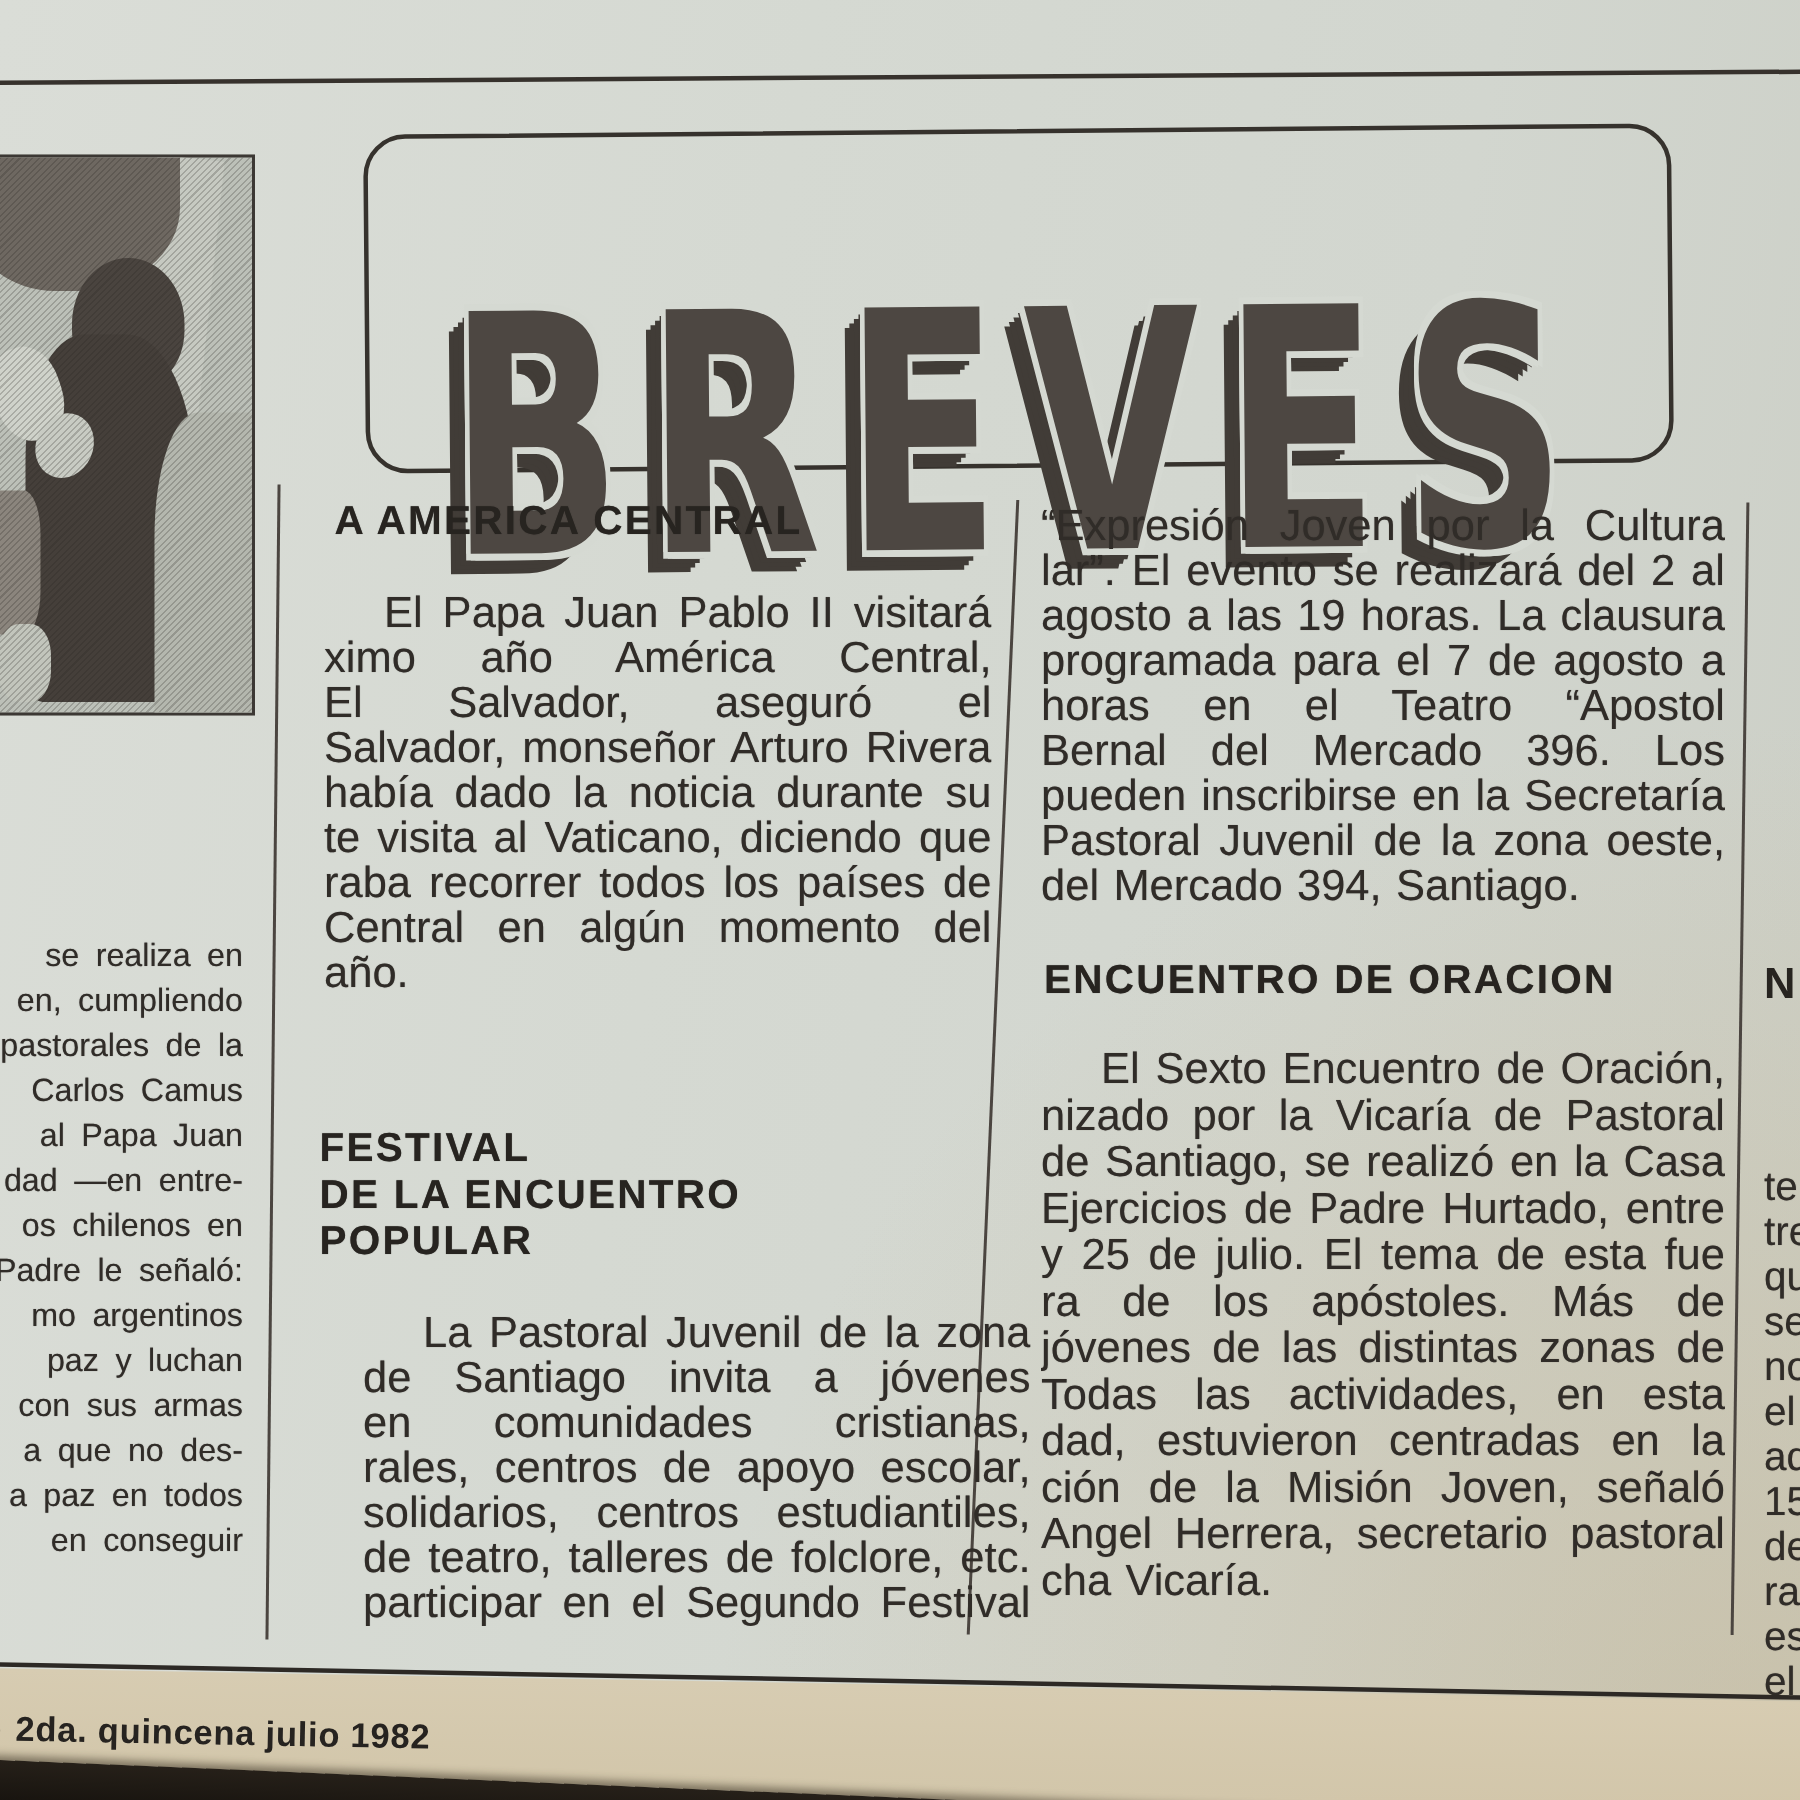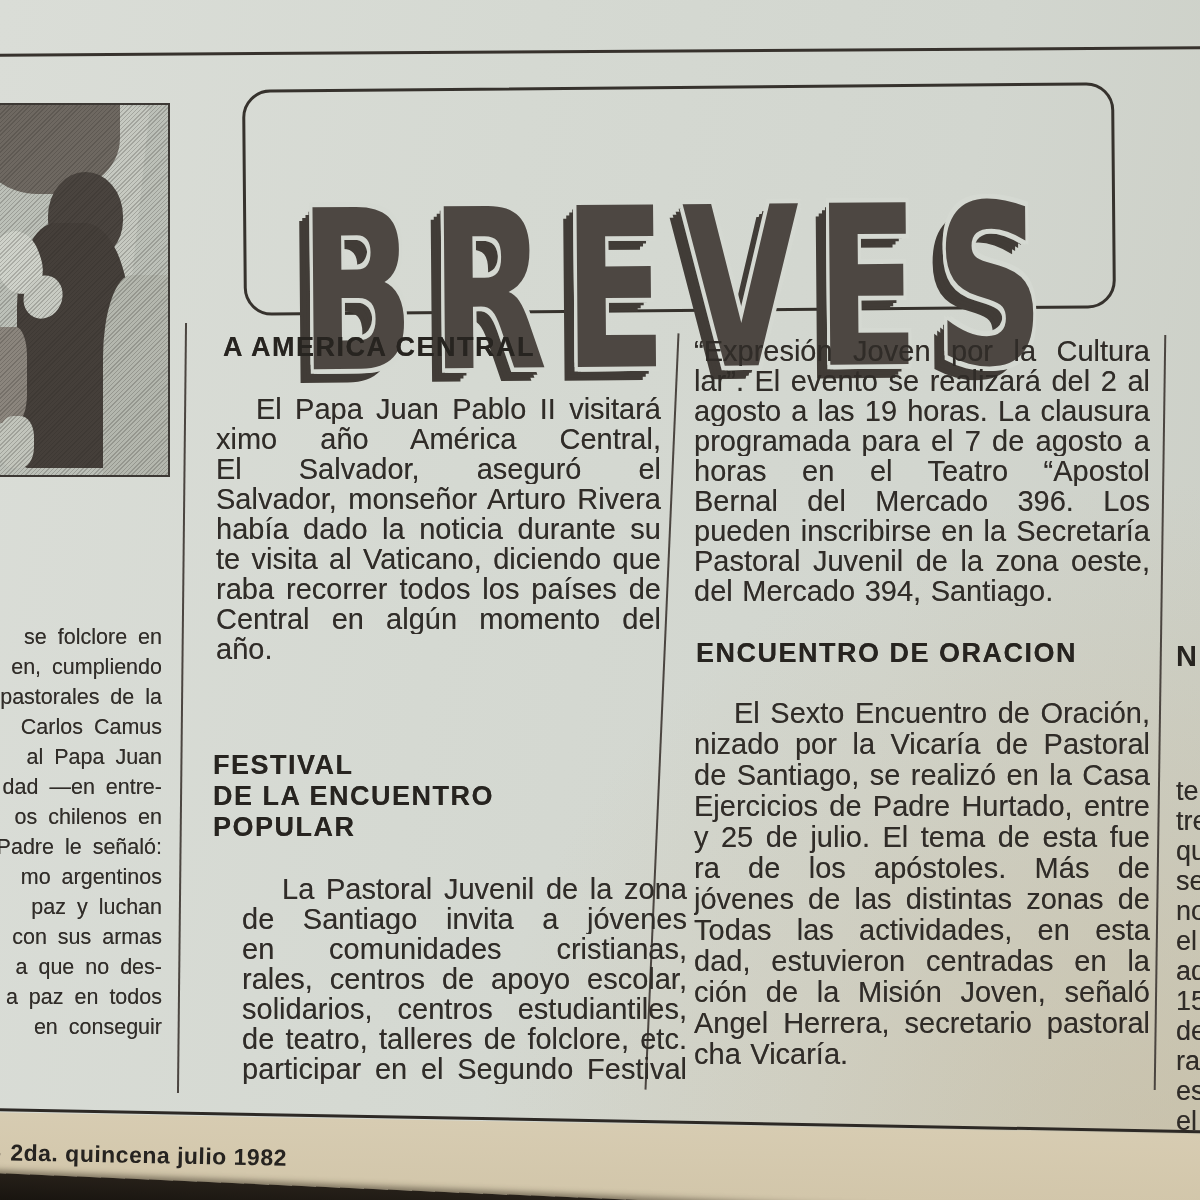--- a/index.html
+++ b/index.html
@@ -116,21 +116,21 @@
 
   <div class="divider divider-a"></div>
   <div class="divider divider-b"></div>
   <div class="divider divider-c"></div>
 
   <div class="masthead-box">
     <div class="masthead-text">BREVES</div>
   </div>
 
   <div class="col-frag-left">
-      <div class="tline">se folclore en</div>
+      <div class="tline">se realiza en</div>
       <div class="tline">en, cumpliendo</div>
       <div class="tline">pastorales de la</div>
       <div class="tline">Carlos Camus</div>
       <div class="tline">al Papa Juan</div>
       <div class="tline">dad —en entre-</div>
       <div class="tline">os chilenos en</div>
       <div class="tline">Padre le señaló:</div>
       <div class="tline">mo argentinos</div>
       <div class="tline">paz y luchan</div>
       <div class="tline">con sus armas</div>

